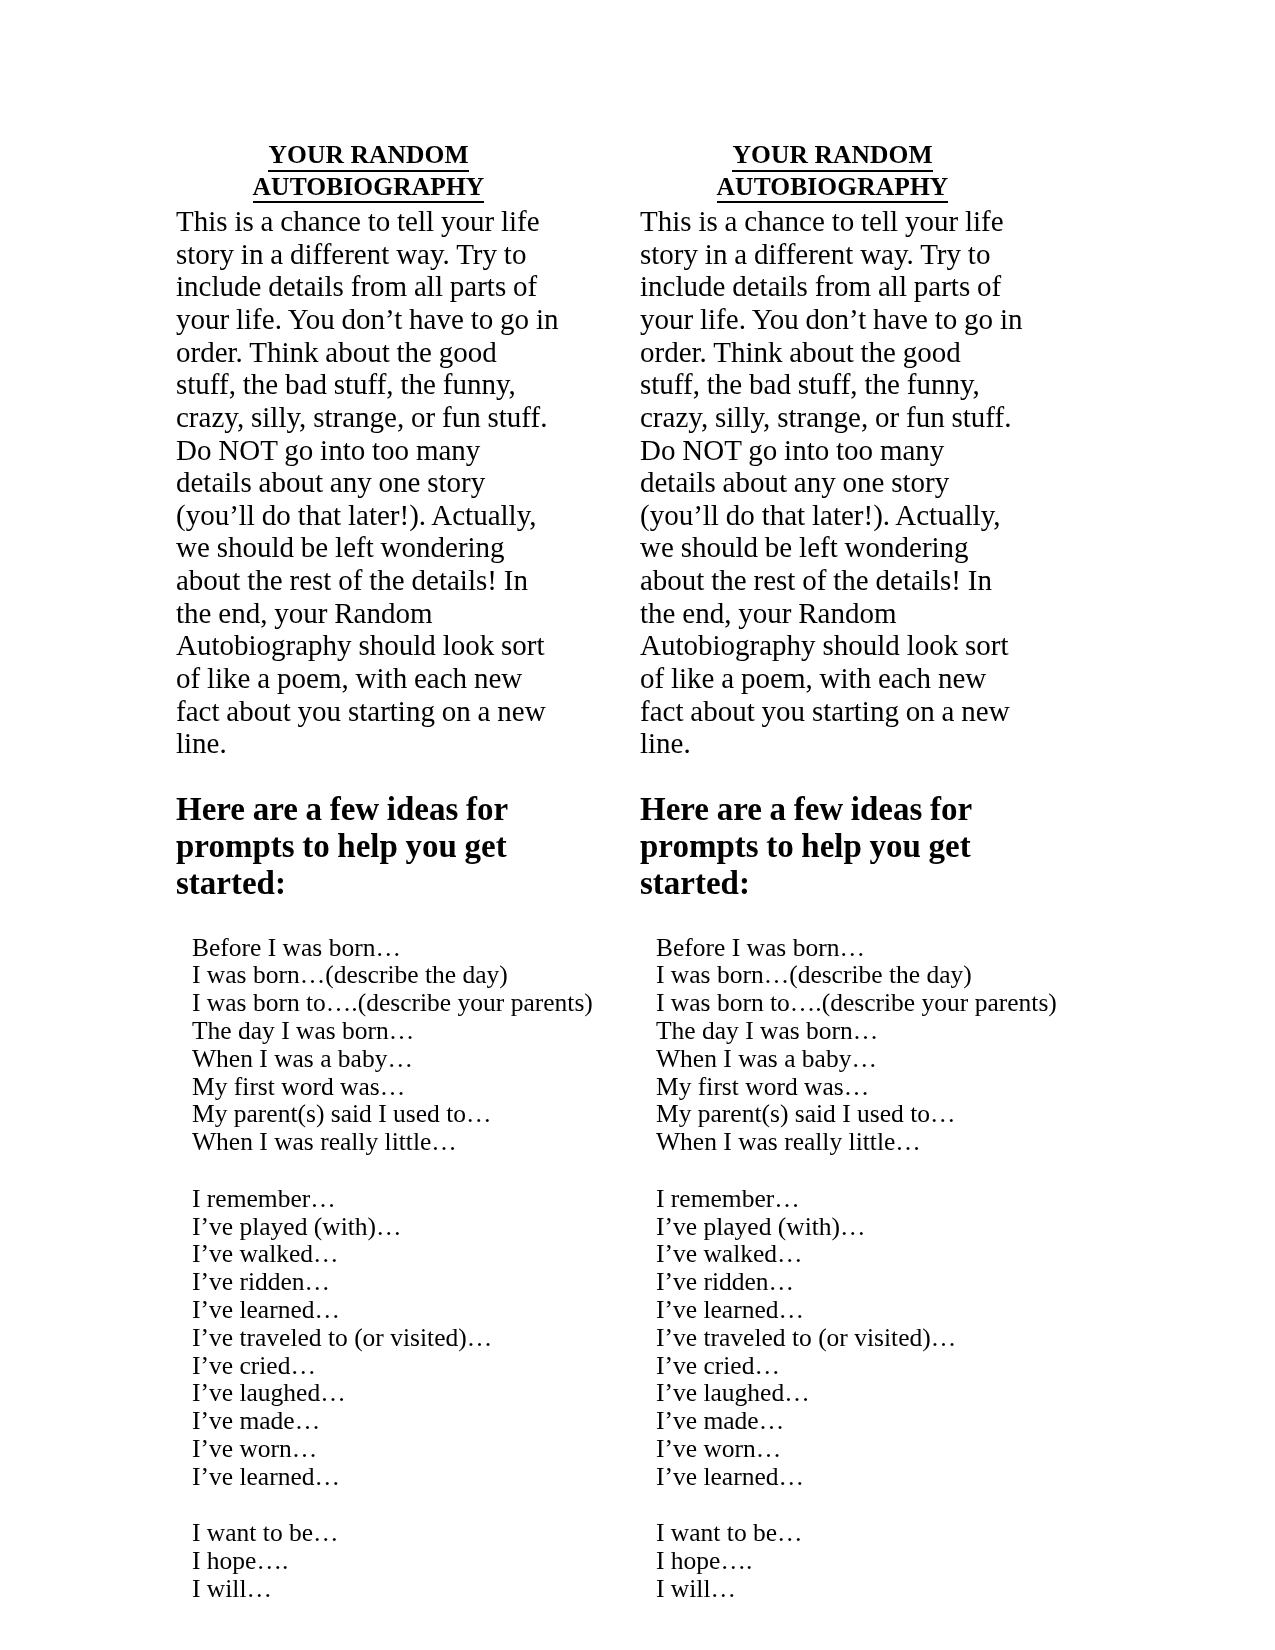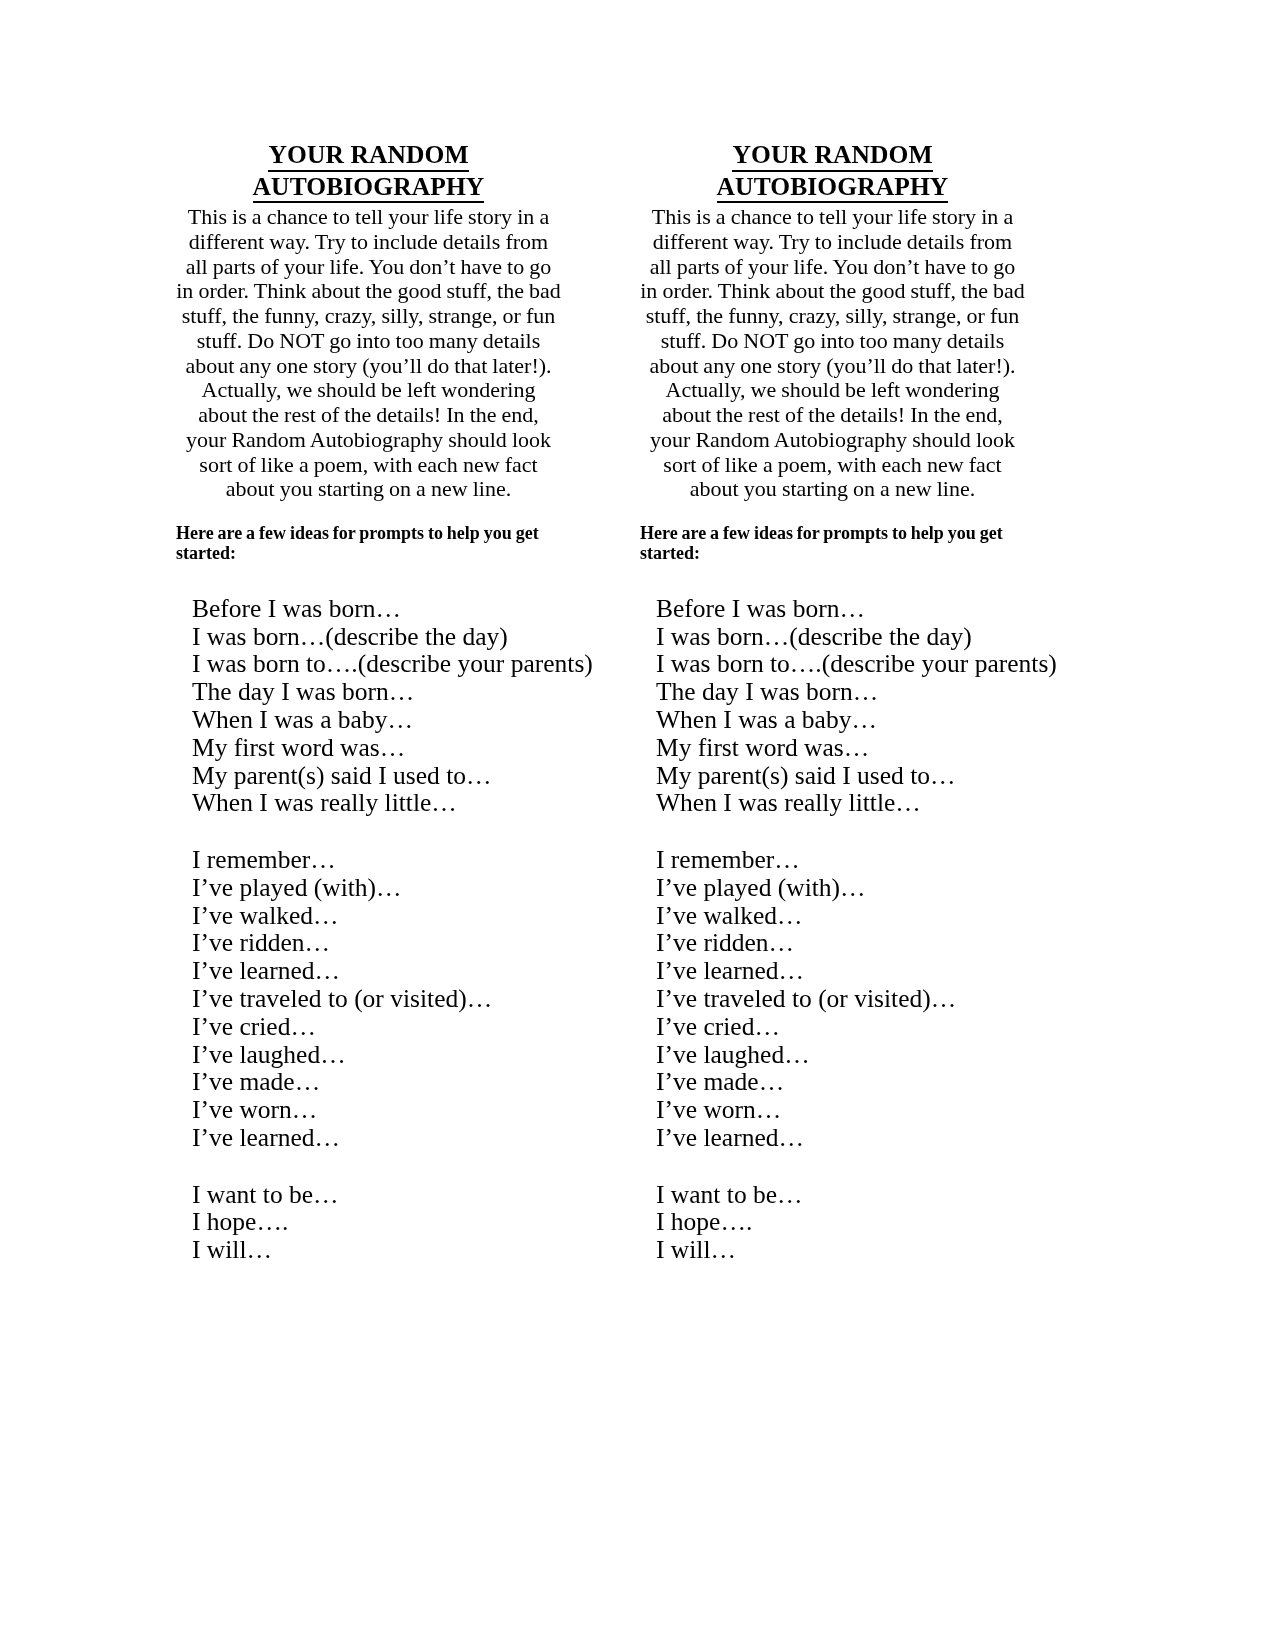--- a/index.html
+++ b/index.html
@@ -53,32 +53,32 @@
   .doc-title .title-line {
     display: block;
   }
   .doc-title .title-line span {
     display: inline-block;
     border-bottom: 2.5px solid #000;
     padding-bottom: 0px;
   }
 
   .intro {
-    font-size: 22px;
+    font-size: 29px;
     line-height: 1.125;
     margin: 0;
-    text-align: center;
+    text-align: left;
     word-spacing: -0.4px;
   }
 
   .subheading {
-    font-size: 18px;
+    font-size: 33px;
     font-weight: bold;
     line-height: 1.13;
-    margin: 21px 0 0 0;
+    margin: 31px 0 0 0;
     word-spacing: -0.6px;
   }
 
   .prompt-group {
     font-size: 25.5px;
     line-height: 1.09;
     margin: 16px;
     padding: 0;
     list-style: none;
   }

